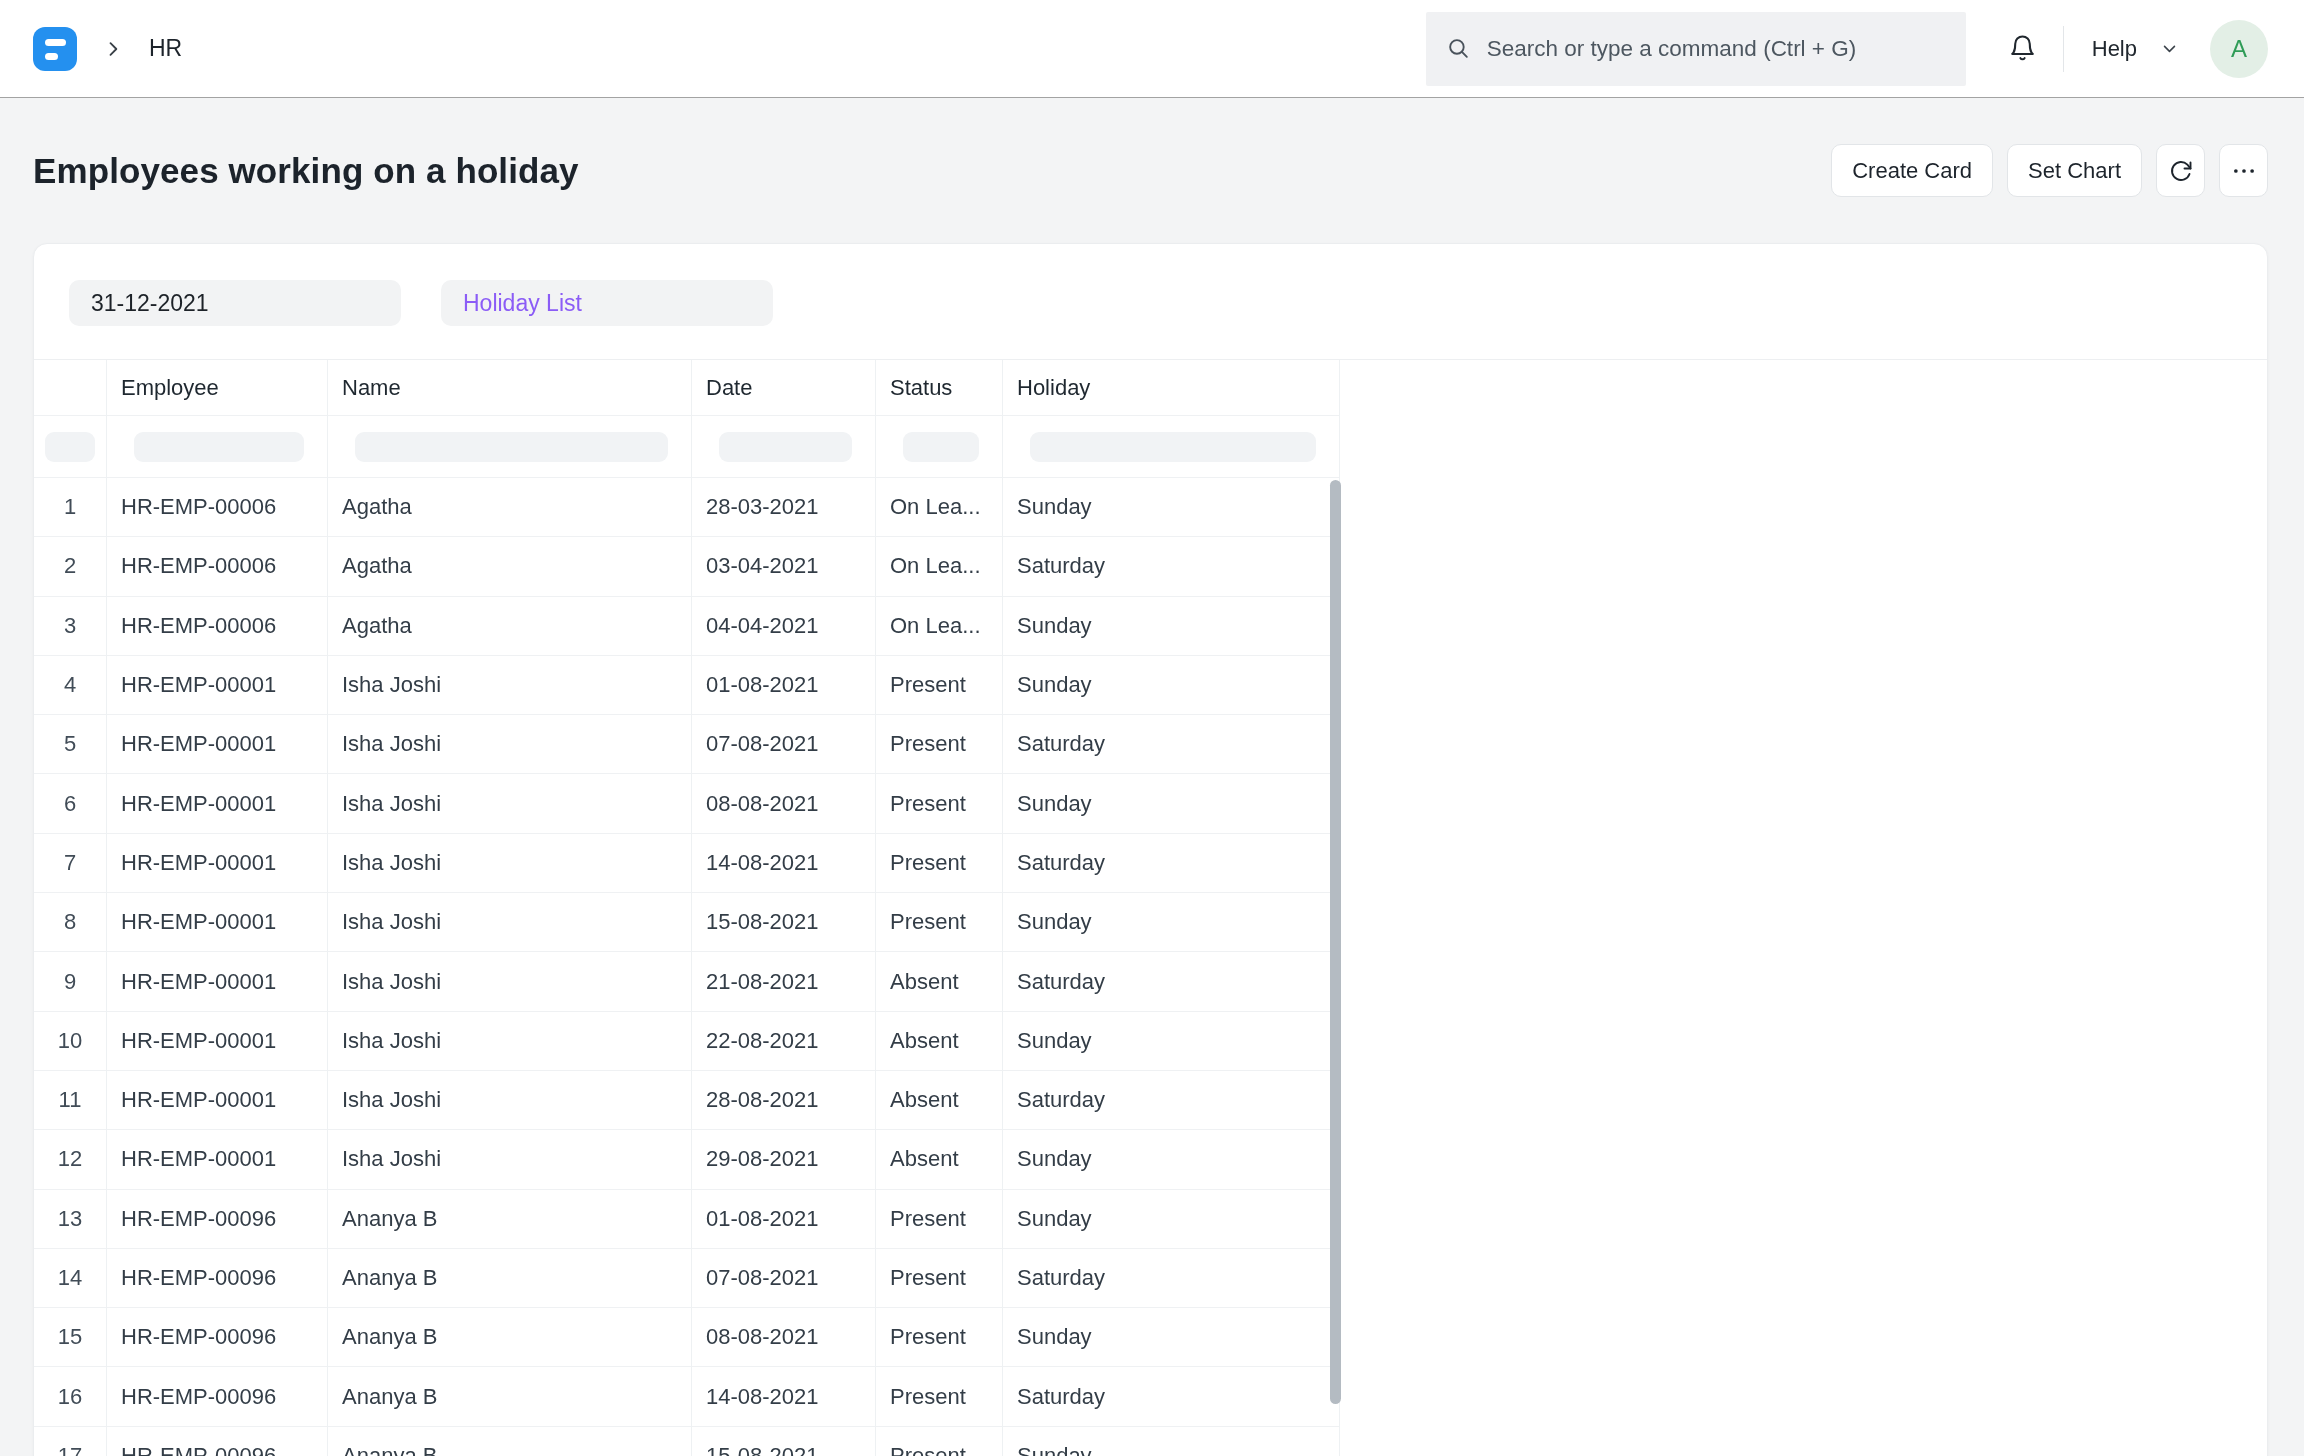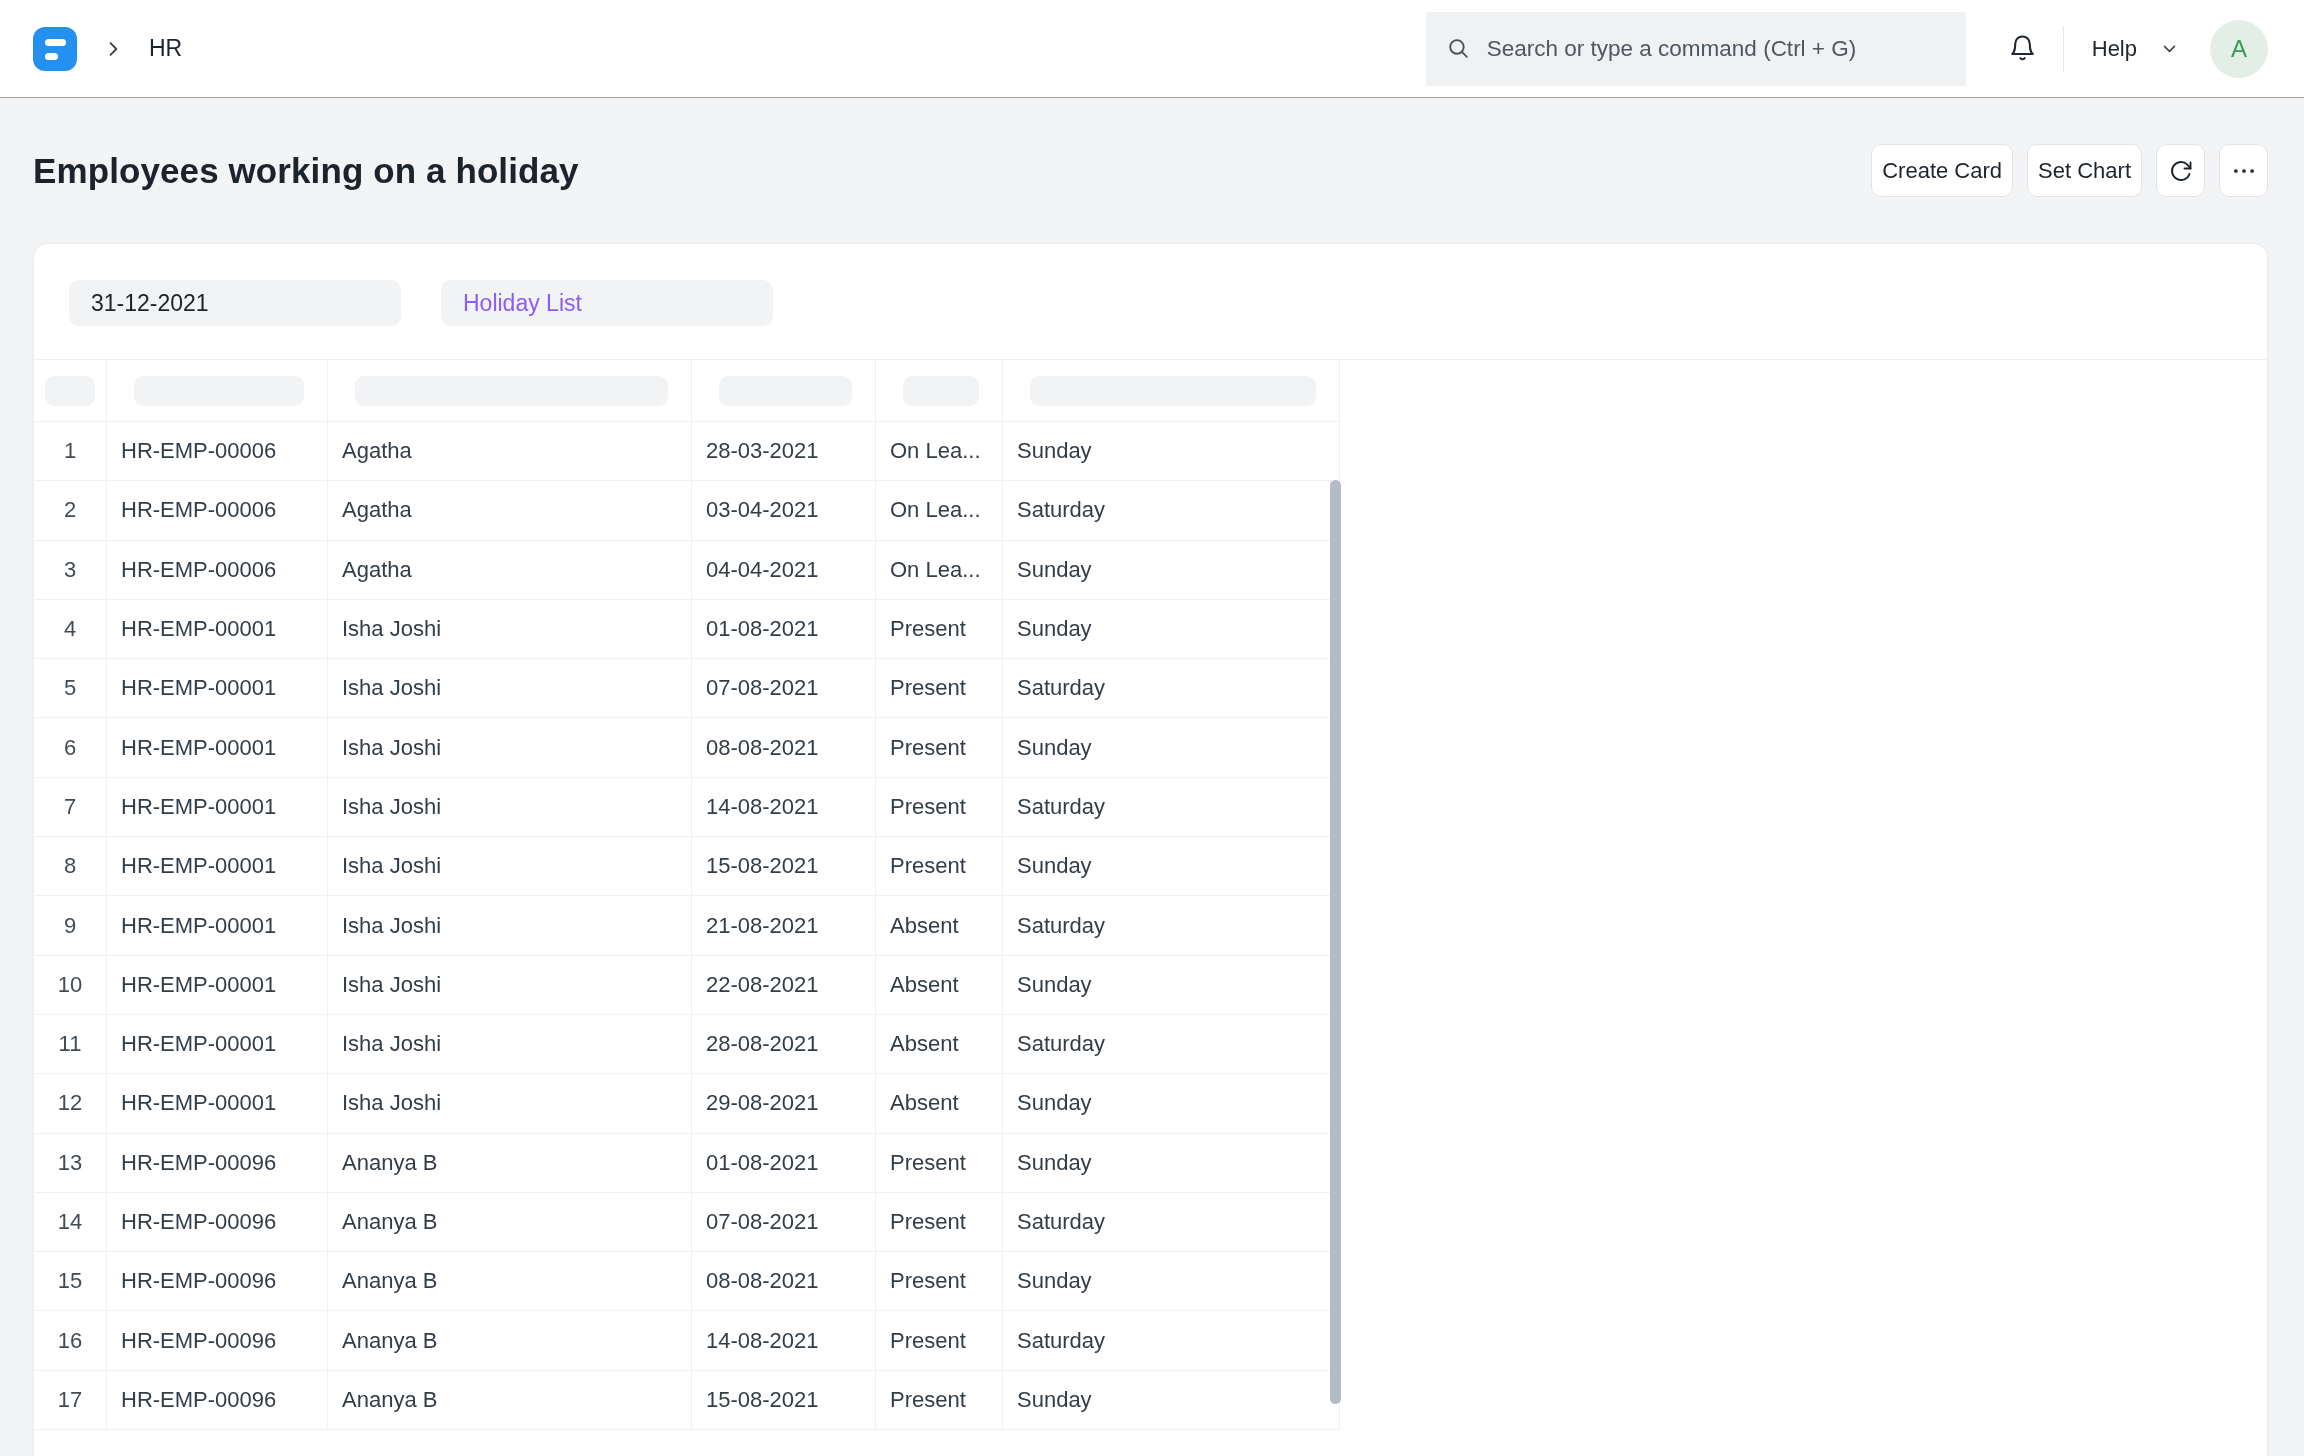--- a/index.html
+++ b/index.html
@@ -39,21 +39,21 @@
   
   .page-head{
     height:145px;display:flex;align-items:center;justify-content:space-between;
     padding:0 36px 0 33px;box-sizing:border-box;gap:44px;
   }
   .page-title{font-size:35px;font-weight:700;color:#1c232b;letter-spacing:.1px;}
   .actions{display:flex;align-items:center;gap:14px;}
   .btn{
     height:53px;background:#fff;border:1px solid #e2e5e8;border-radius:10px;
     font-size:22px;color:#1d242c;display:flex;align-items:center;justify-content:center;
-    padding:0 10px;box-sizing:border-box;cursor:pointer;white-space:nowrap;
+    padding:0 20px;box-sizing:border-box;cursor:pointer;white-space:nowrap;
     font-family:inherit;
   }
   .btn-icon{width:49px;padding:0;}
   
   .card{
     margin:0 36px 0 33px;background:#fff;border:1px solid #ebedef;border-radius:14px;
     box-shadow:0 1px 3px rgba(0,0,0,0.04);
     position:relative;box-sizing:border-box;height:1260px;overflow:hidden;
   }
   .filters{padding:36px 0 33px 35px;display:flex;gap:40px;}
@@ -168,20 +168,28 @@
   </div>
 </div>
 
 <div class="card">
   <div class="filters">
     <div class="f-input">31-12-2021</div>
     <div class="f-input placeholder">Holiday List</div>
   </div>
 
   <div class="dt">
+    <div class="dt-row dt-head" id="dt-head">
+        <div class="dt-cell c0"></div>
+        <div class="dt-cell c1">Employee</div>
+        <div class="dt-cell c2">Name</div>
+        <div class="dt-cell c3">Date</div>
+        <div class="dt-cell c4">Status</div>
+        <div class="dt-cell c5">Holiday</div>
+      </div>
     <div class="dt-row dt-filter" id="dt-filter">
         <div class="dt-cell c0">
           <div class="skel"></div>
         </div>
         <div class="dt-cell c1">
           <div class="skel"></div>
         </div>
         <div class="dt-cell c2">
           <div class="skel"></div>
         </div>

